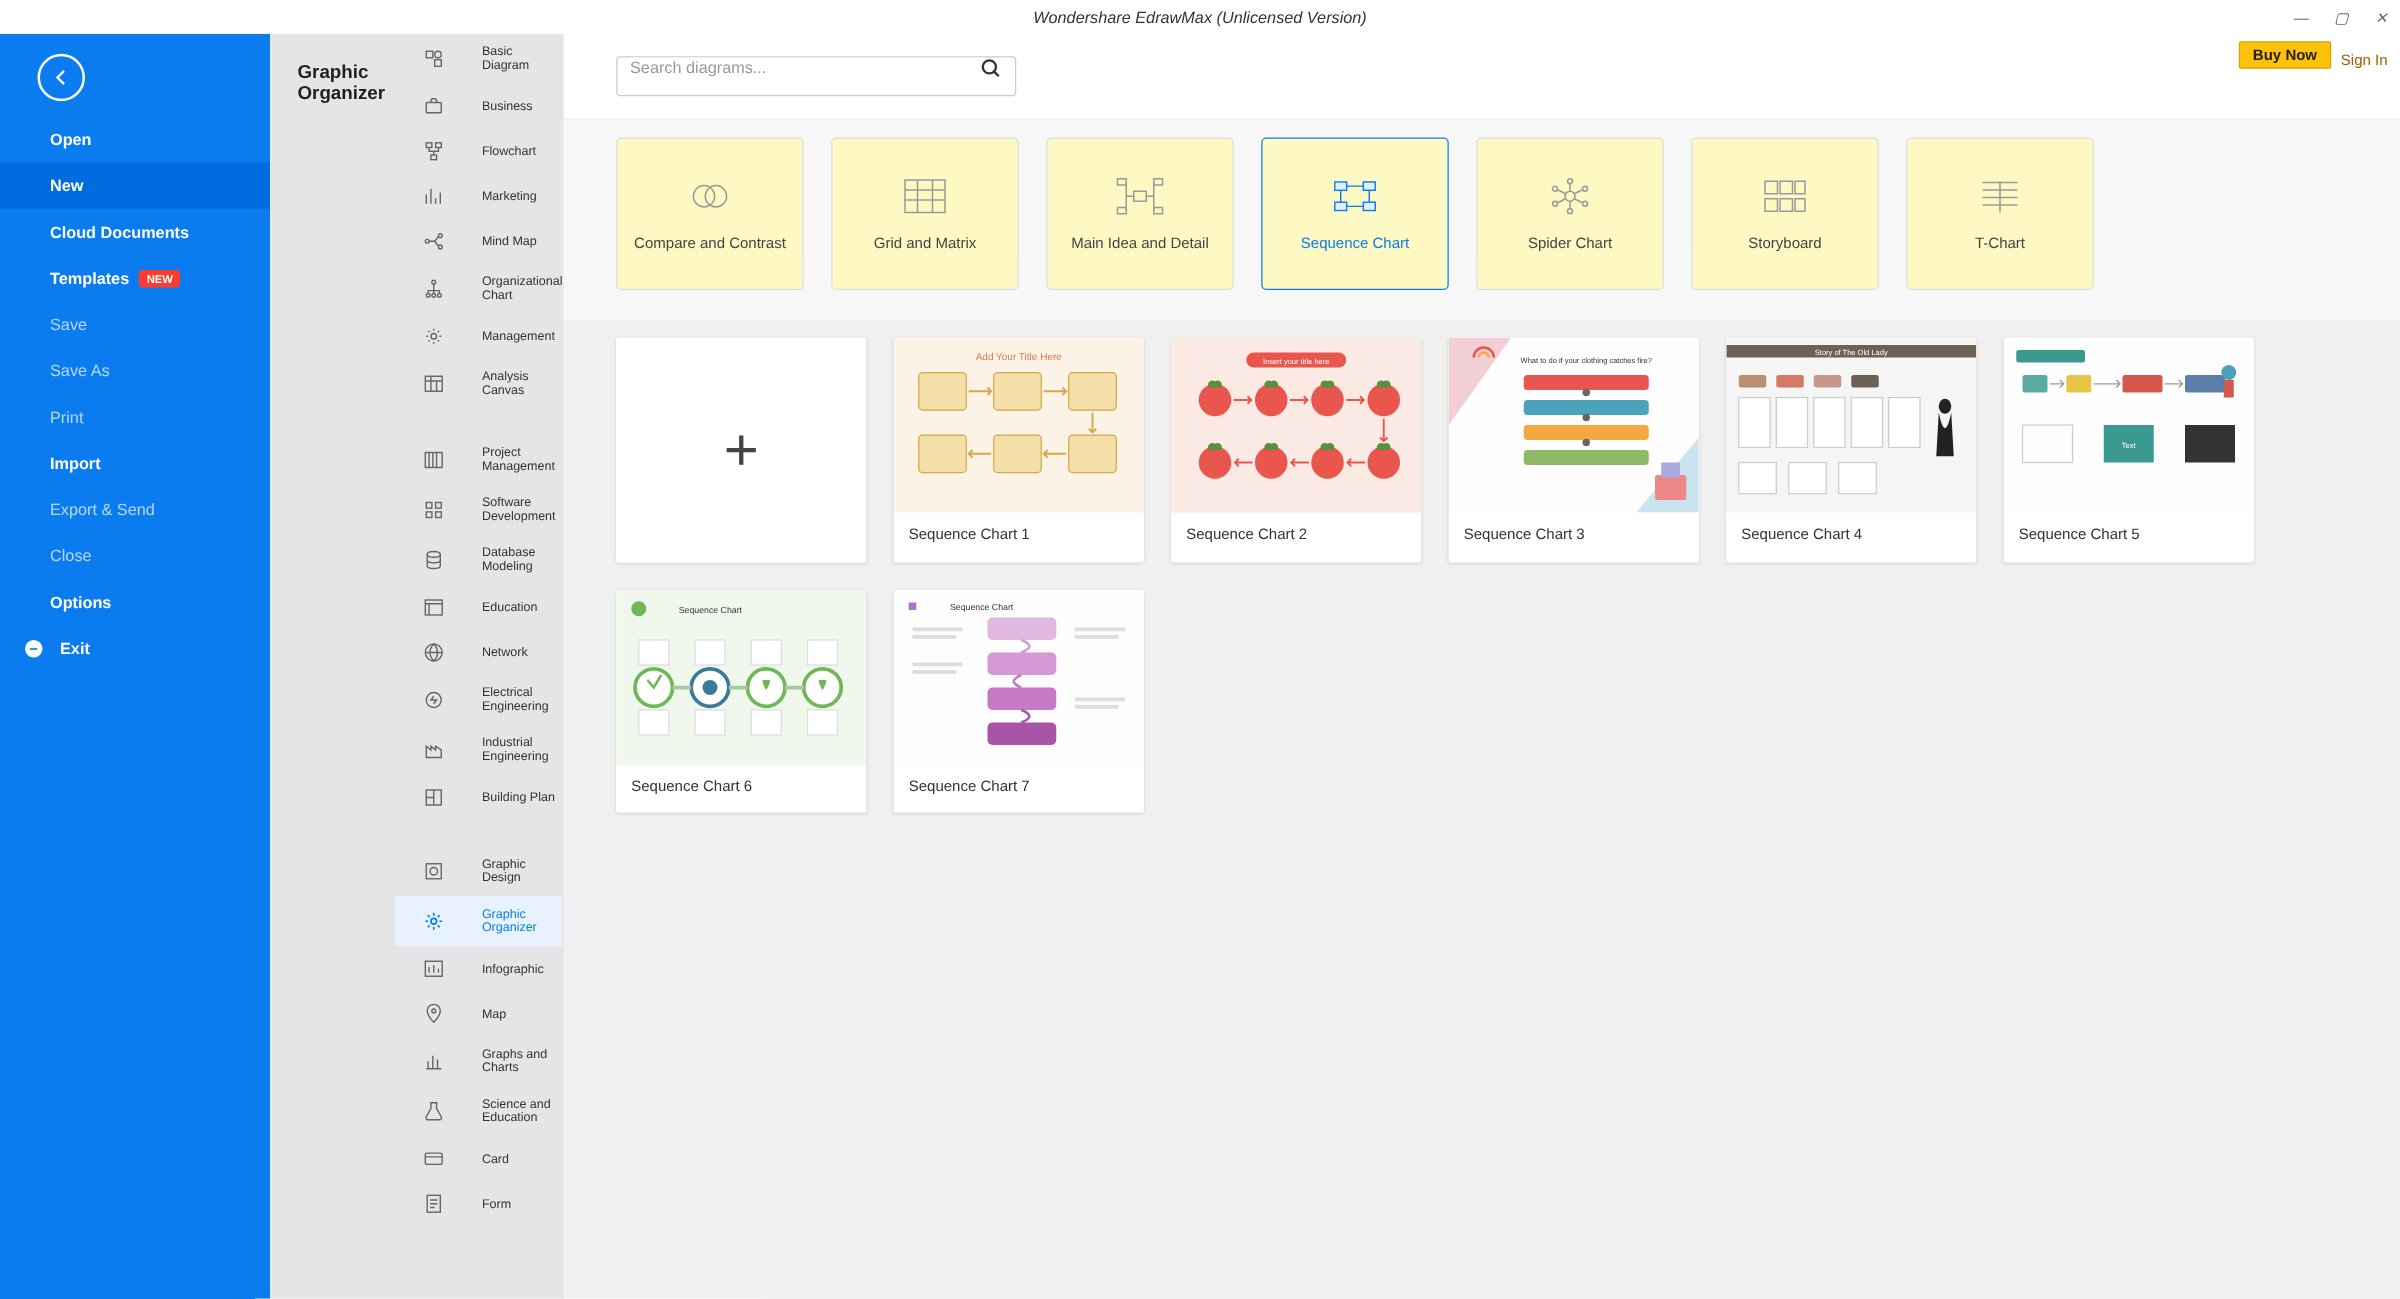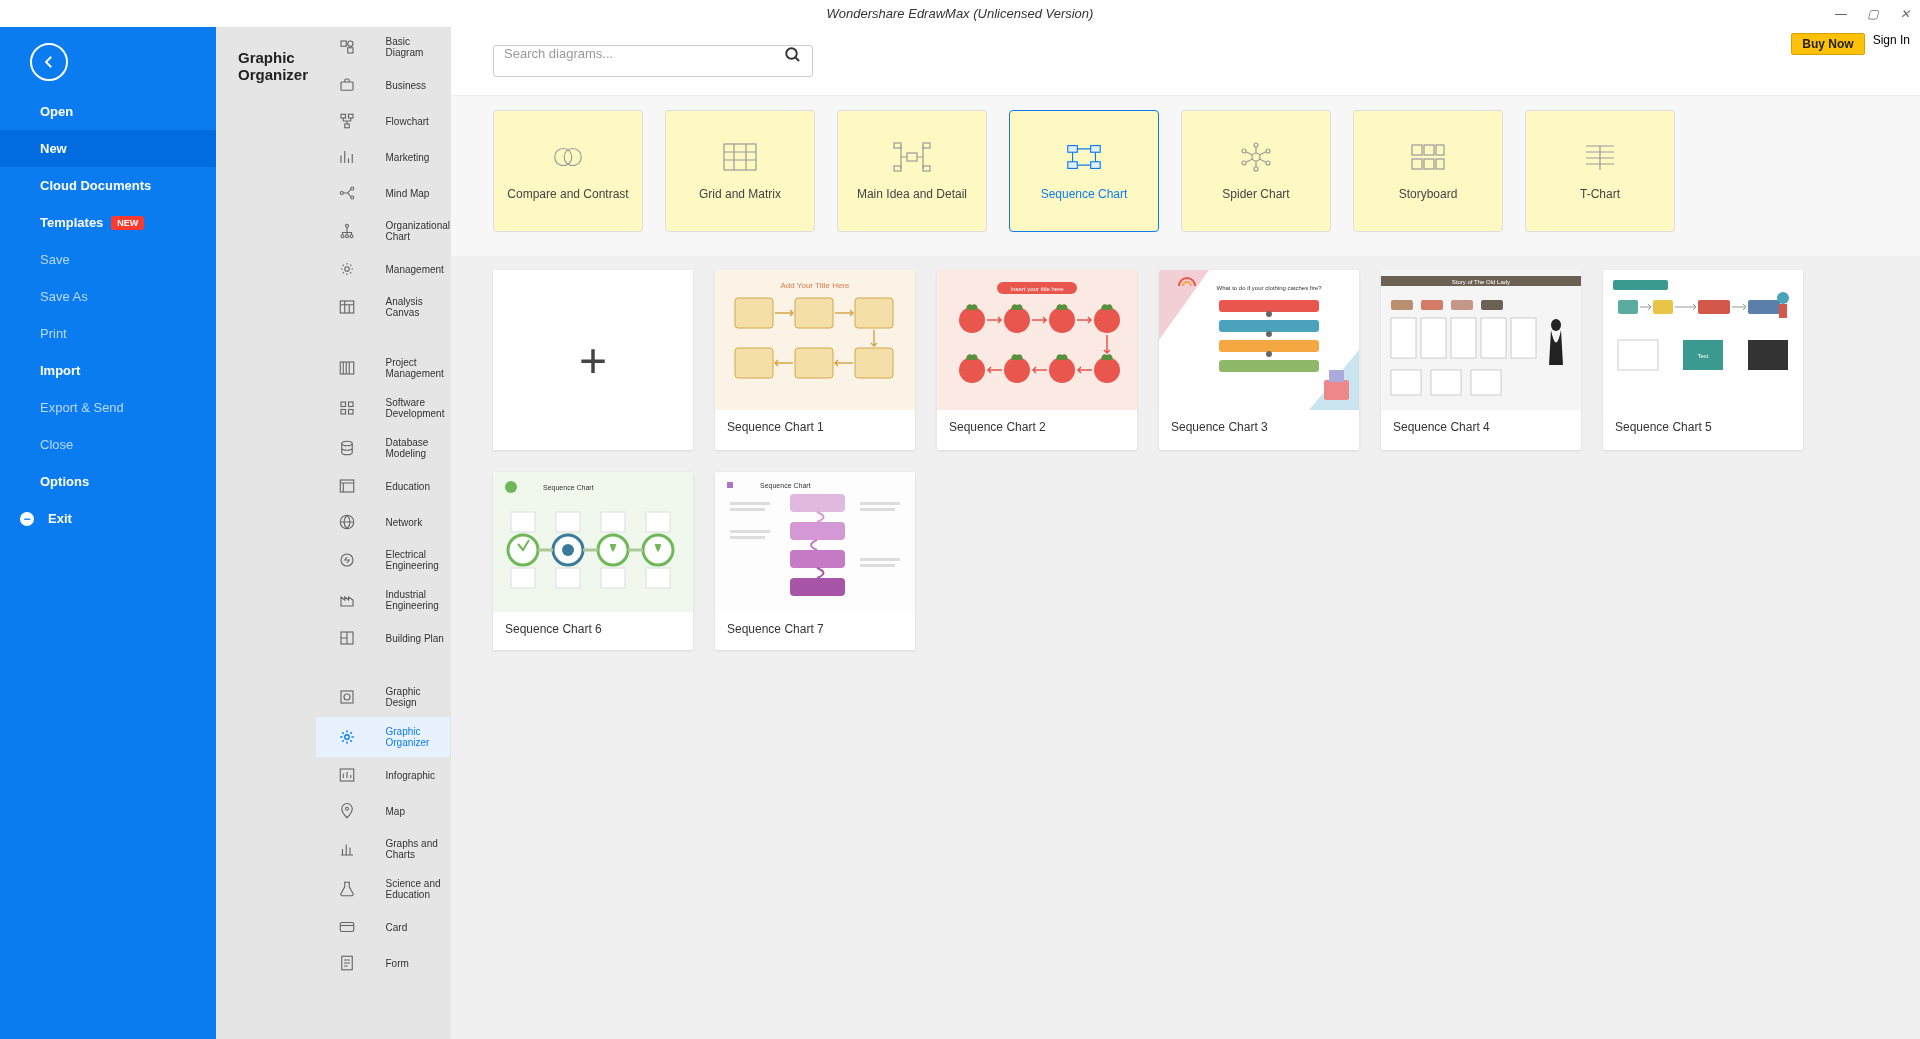--- a/index.html
+++ b/index.html
@@ -165,36 +165,36 @@
       flex-direction: column;
       background: #fff;
       overflow: hidden;
       position: relative;
     }
     .top-right {
       position: absolute;
       right: 10px;
       top: 6px;
       display: flex;
-      align-items: flex-start;
+      align-items: flex-end;
       gap: 8px;
       z-index: 10;
     }
     .buy-now-btn {
       background: #ffc107;
       border: 1px solid #d9a300;
       color: #222;
       padding: 3px 10px;
       font-size: 12px;
       font-weight: 600;
       cursor: pointer;
       border-radius: 2px;
     }
     .sign-in {
-      color: #000000;
+      color: #a16207;
       font-size: 12px;
       cursor: pointer;
     }
     .search-row {
       padding: 18px 0 18px 42px;
     }
     .search-box {
       width: 320px;
       height: 32px;
       border: 1px solid #ccc;

